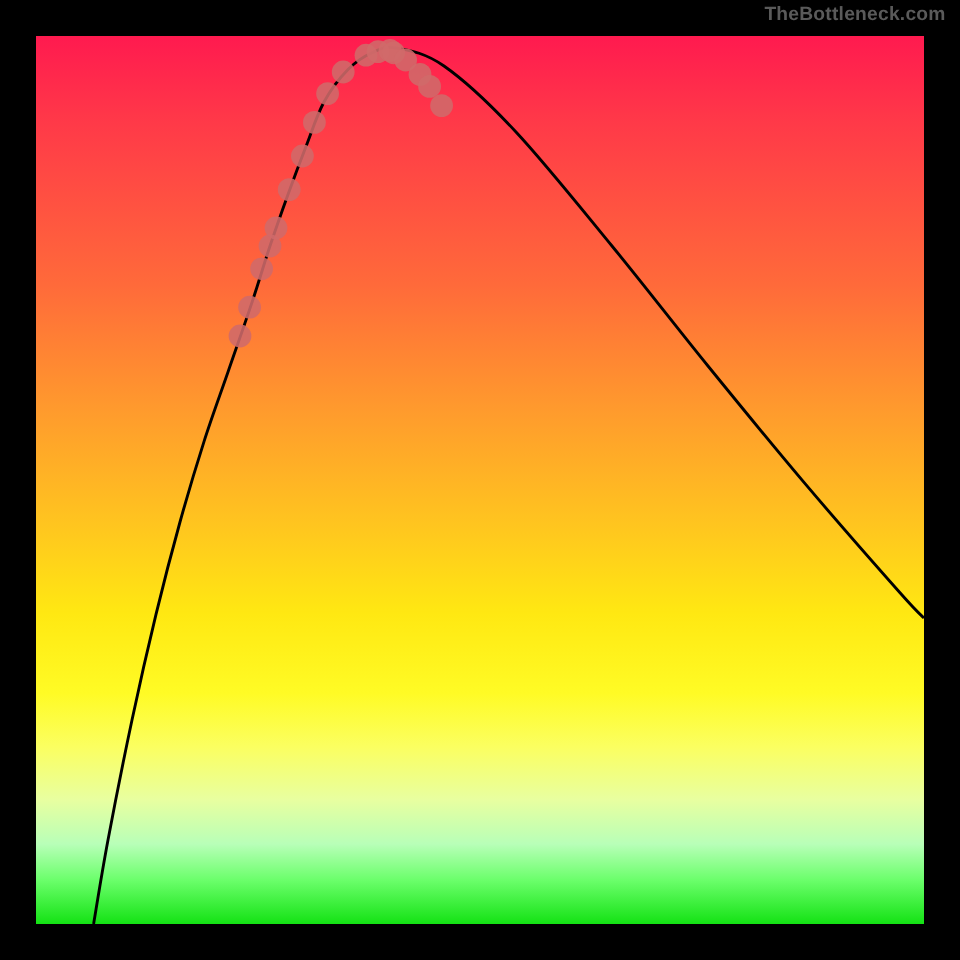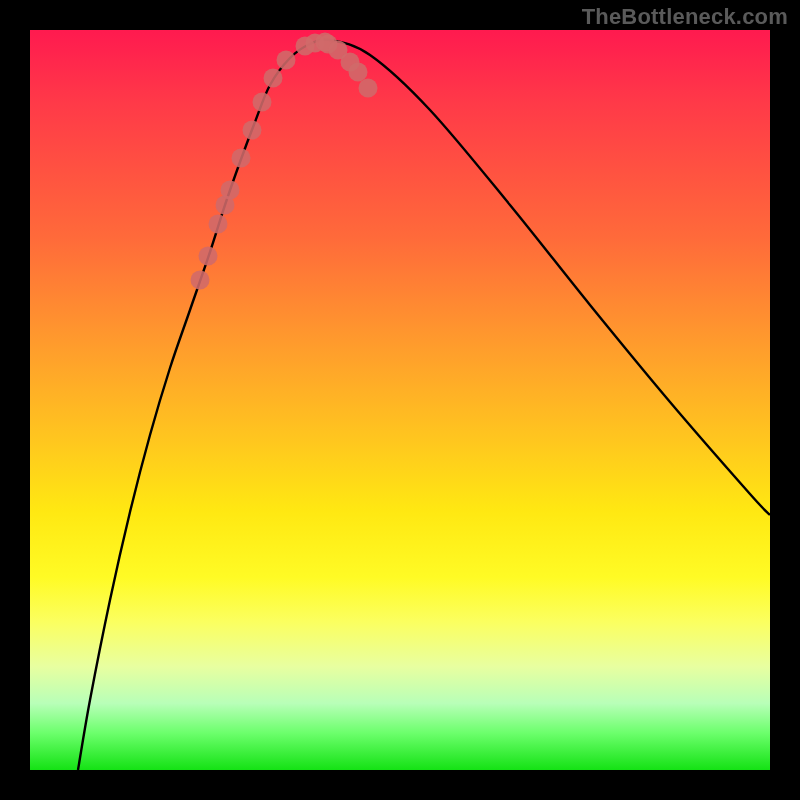--- a/index.html
+++ b/index.html
@@ -37,21 +37,21 @@
       #b8ffb8 91%,
       #6cff6c 95%,
       #14e214 100%
     );
   }
   .watermark {
     position: absolute;
     top: 4px;
     right: 12px;
     color: #5a5a5a;
-    font-size: 22px;
+    font-size: 16px;
     font-weight: 600;
     letter-spacing: 0.2px;
     user-select: none;
   }
   svg {
     position: absolute;
     left: 0;
     top: 0;
   }
 </style>

